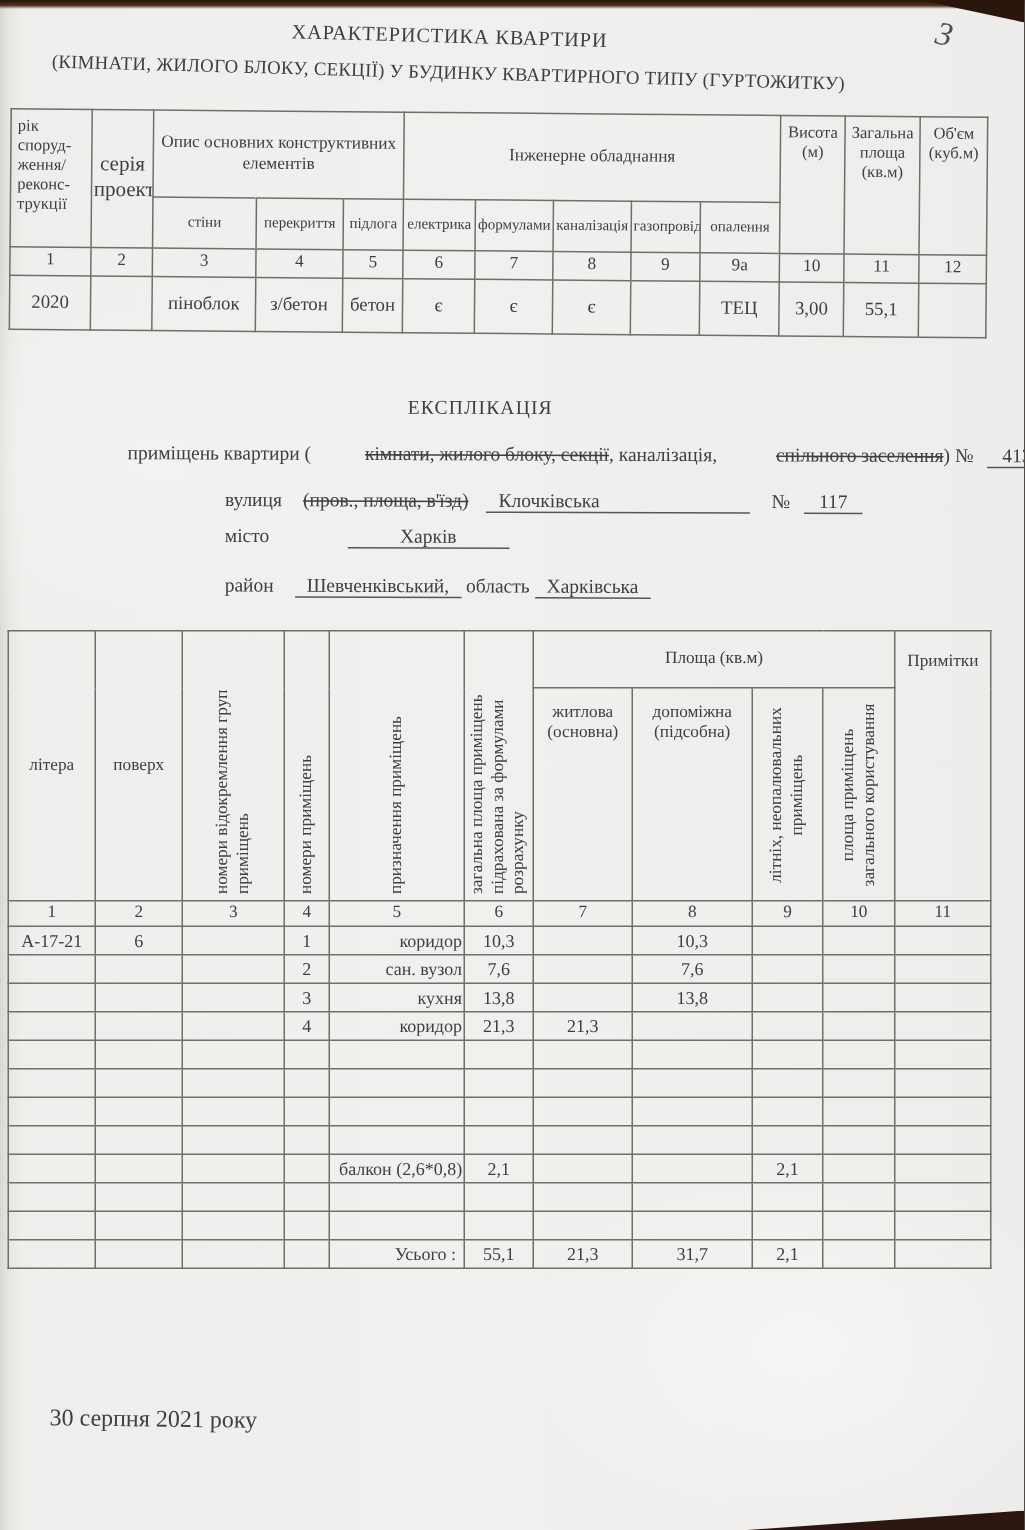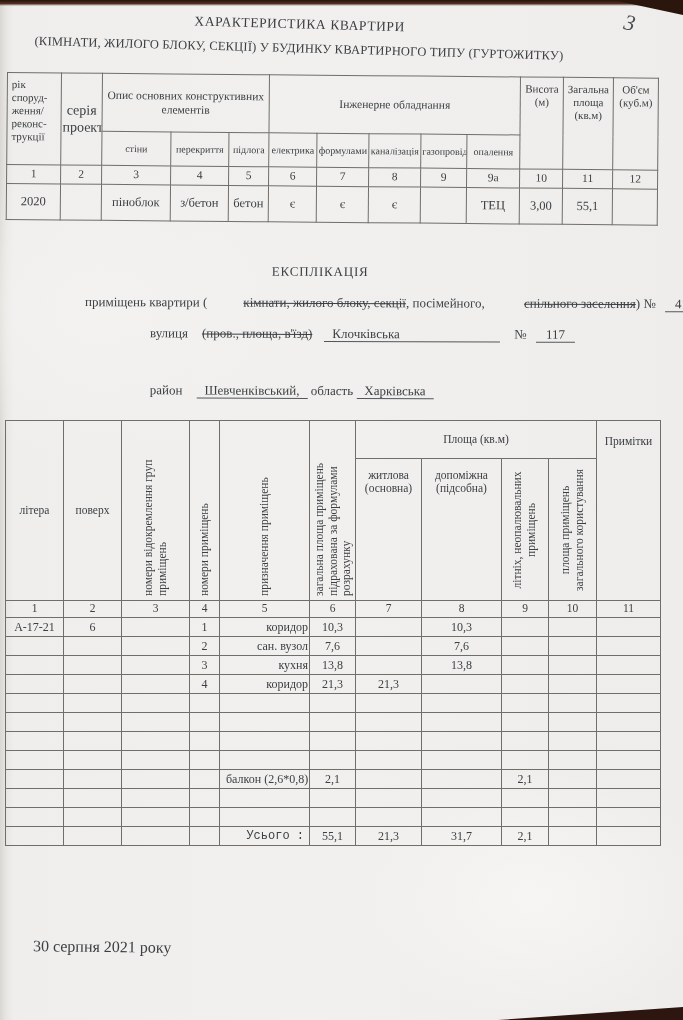--- a/index.html
+++ b/index.html
@@ -65,21 +65,21 @@
   
   .t-exp{position:absolute;left:5px;top:420px;width:655px;}
   .t-exp th{font-size:11.5px;line-height:1.15;text-align:center;padding:1px;}
   .t-exp tr.ga{height:38px;}
   .t-exp tr.gb{height:142px;}
   .t-exp tr.nums{height:17px;}
   .t-exp tr.nums th{font-size:11.5px;}
   .t-exp tbody tr{height:19px;}
   .t-exp td{font-size:12px;text-align:center;vertical-align:middle;padding:0 1px;white-space:nowrap;}
   .t-exp td:nth-child(5){text-align:right;padding-left:6px;}
-  .t-exp tr.totals td:nth-child(5){text-align:right;padding-right:5px;font-family:Liberation Mono, monospace;}
+  .t-exp tr.totals td:nth-child(5){text-align:right;padding-right:5px;}
   .t-exp th.hz{vertical-align:middle;}
   .t-exp th.tp{vertical-align:top;padding-top:10px;}
   .t-exp th.notes{vertical-align:top;padding-top:14px;}
   .vh{position:relative;}
   .vh .vt{position:absolute;left:50%;top:50%;transform:translate(-50%,-50%) rotate(-90deg);
     font-size:11.5px;line-height:1.18;text-align:left;}
   .vt.h180{width:170px;}
   .vt.h140{width:132px;}
   .vt.ctr{text-align:center;}
 
@@ -166,22 +166,23 @@
           <td>ТЕЦ</td>
           <td>3,00</td>
           <td>55,1</td>
           <td></td>
         </tr>
       </tbody>
   </table>
 
   <div class="exp">
     <div class="exp-h">ЕКСПЛІКАЦІЯ</div>
-    <div class="exp-l1"><span>приміщень квартири (</span><span class="strike">кімнати, жилого блоку, секції</span><span>, посімейного, </span><span class="strike">спільного заселення</span><span>) №</span> <span class="uline w-num">413</span></div>
+    <div class="exp-l1"><span>приміщень квартири (</span><span class="strike">кімнати, жилого блоку, секції</span><span>, каналізація, </span><span class="strike">спільного заселення</span><span>) №</span> <span class="uline w-num">413</span></div>
     <div class="exp-street"><span>вулиця</span><span class="strike lbl-gap">(пров., площа, в'їзд)</span><span class="uline w-street">Клочківська</span><span class="lbl-gap">№</span> <span class="uline w-num">117</span></div>
+    <div class="exp-city"><span>місто</span><span class="uline w-city">Харків</span></div>
     <div class="exp-district"><span>район</span><span class="uline w-d1">Шевченківський,</span> <span>область</span> <span class="uline w-d2">Харківська</span></div>
   </div>
 
   <table class="t-exp">
     <colgroup>
       <col style="width:58px">
         <col style="width:58px">
         <col style="width:68px">
         <col style="width:30px">
       <col style="width:90px">

